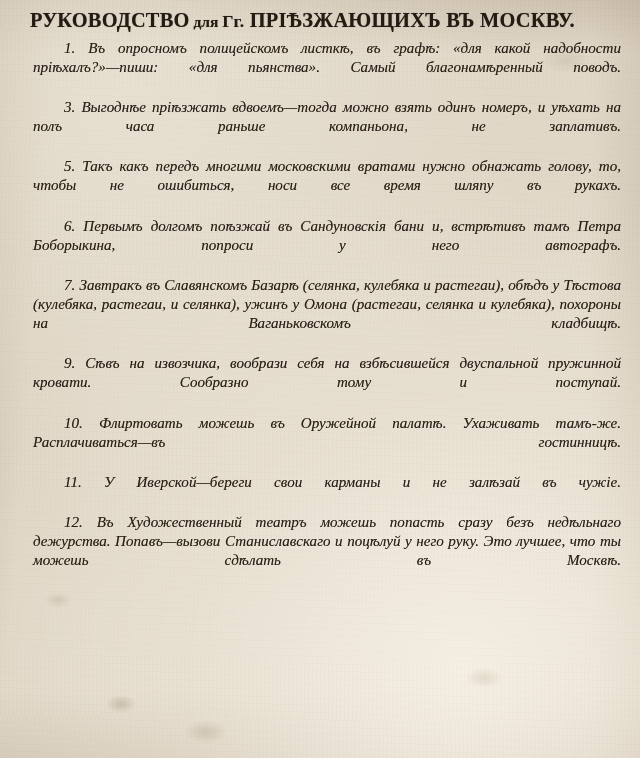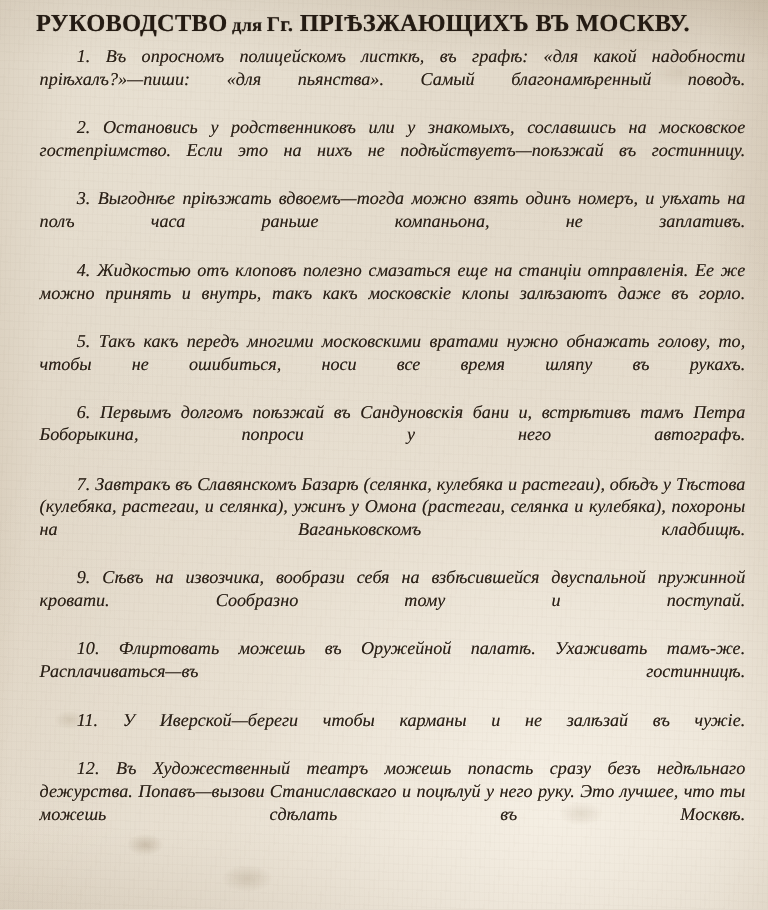--- a/index.html
+++ b/index.html
@@ -116,27 +116,25 @@
 <div id="page">
   <div id="grain"></div>
   <div id="blotch"></div>
 
   <div id="content">
 
     <h1 class="doc-title"><span>РУКОВОДСТВО</span><span class="t-small">&nbsp;<span>для</span>&nbsp;</span><span class="t-mid">Гг.</span><span>&nbsp;</span><span>ПРІѢЗЖАЮЩИХЪ ВЪ МОСКВУ.</span></h1>
 
     <ol class="rules">
       <li class="rule"><span class="num">1.</span> <span>Въ опросномъ полицейскомъ листкѣ, въ графѣ: «для какой надобности пріѣхалъ?»—пиши: «для пьянства». Самый благонамѣренный поводъ.</span></li>
-      <li class="rule"><span class="num">2.</span> <span>Остановись у родственниковъ или у знакомыхъ, сославшись на московское гостепріимство. Если это на нихъ не подѣйствуетъ—поѣзжай въ гостинницу.</span></li>
       <li class="rule"><span class="num">3.</span> <span>Выгоднѣе пріѣзжать вдвоемъ—тогда можно взять одинъ номеръ, и уѣхать на полъ часа раньше компаньона, не заплативъ.</span></li>
-      <li class="rule"><span class="num">4.</span> <span>Жидкостью отъ клоповъ полезно смазаться еще на станціи отправленія. Ее же можно принять и внутрь, такъ какъ московскіе клопы залѣзаютъ даже въ горло.</span></li>
       <li class="rule"><span class="num">5.</span> <span>Такъ какъ передъ многими московскими вратами нужно обнажать голову, то, чтобы не ошибиться, носи все время шляпу въ рукахъ.</span></li>
       <li class="rule"><span class="num">6.</span> <span>Первымъ долгомъ поѣзжай въ Сандуновскія бани и, встрѣтивъ тамъ Петра Боборыкина, попроси у него автографъ.</span></li>
       <li class="rule"><span class="num">7.</span> <span>Завтракъ въ Славянскомъ Базарѣ (селянка, кулебяка и растегаи), обѣдъ у Тѣстова (кулебяка, растегаи, и селянка), ужинъ у Омона (растегаи, селянка и кулебяка), похороны на Ваганьковскомъ кладбищѣ.</span></li>
       <li class="rule"><span class="num">9.</span> <span>Сѣвъ на извозчика, вообрази себя на взбѣсившейся двуспальной пружинной кровати. Сообразно тому и поступай.</span></li>
       <li class="rule"><span class="num">10.</span> <span>Флиртовать можешь въ Оружейной палатѣ. Ухаживать тамъ-же. Расплачиваться—въ гостинницѣ.</span></li>
-      <li class="rule"><span class="num">11.</span> <span>У Иверской—береги чтобы карманы и не залѣзай въ чужіе.</span></li>
+      <li class="rule"><span class="num">11.</span> <span>У Иверской—береги свои карманы и не залѣзай въ чужіе.</span></li>
       <li class="rule"><span class="num">12.</span> <span>Въ Художественный театръ можешь попасть сразу безъ недѣльнаго дежурства. Попавъ—вызови Станиславскаго и поцѣлуй у него руку. Это лучшее, что ты можешь сдѣлать въ Москвѣ.</span></li>
 
     </ol>
 
   </div>
 </div>
 
 </body></html>

